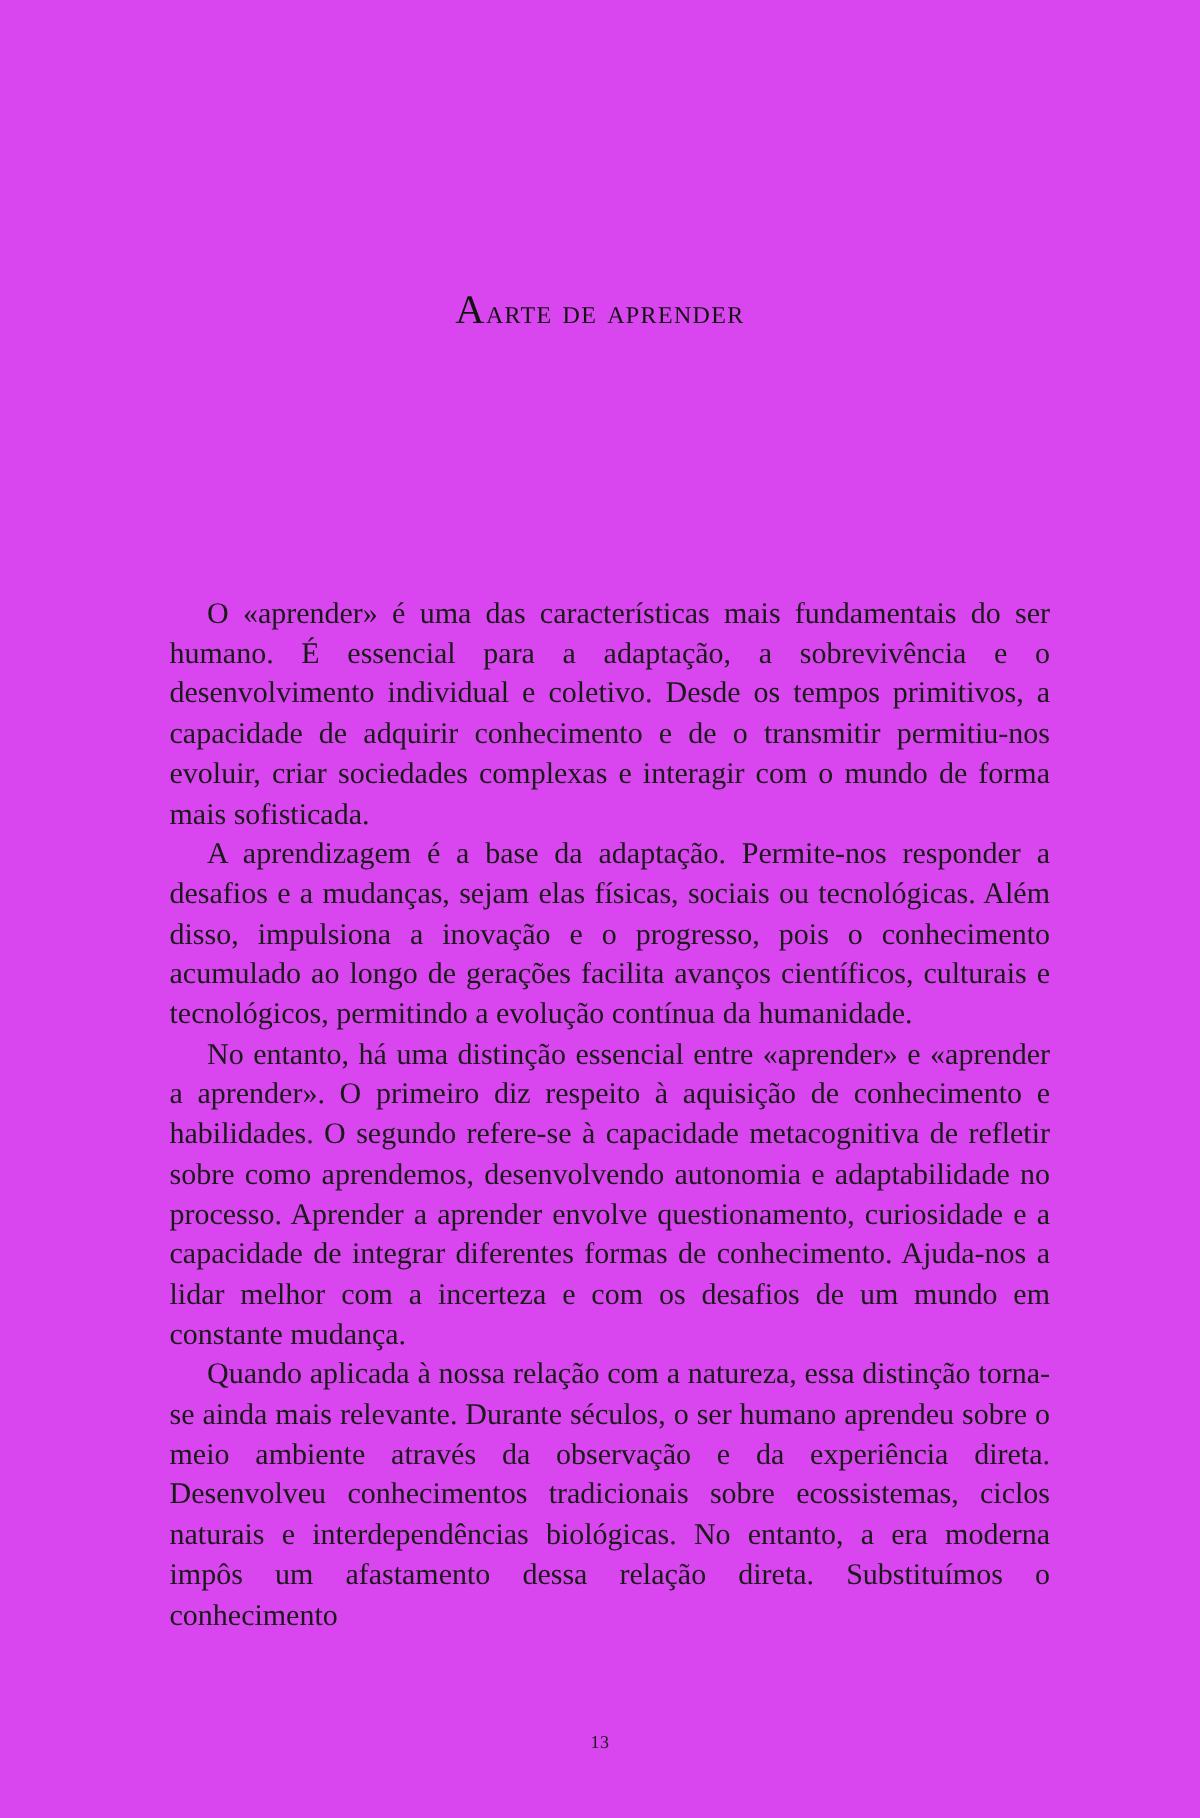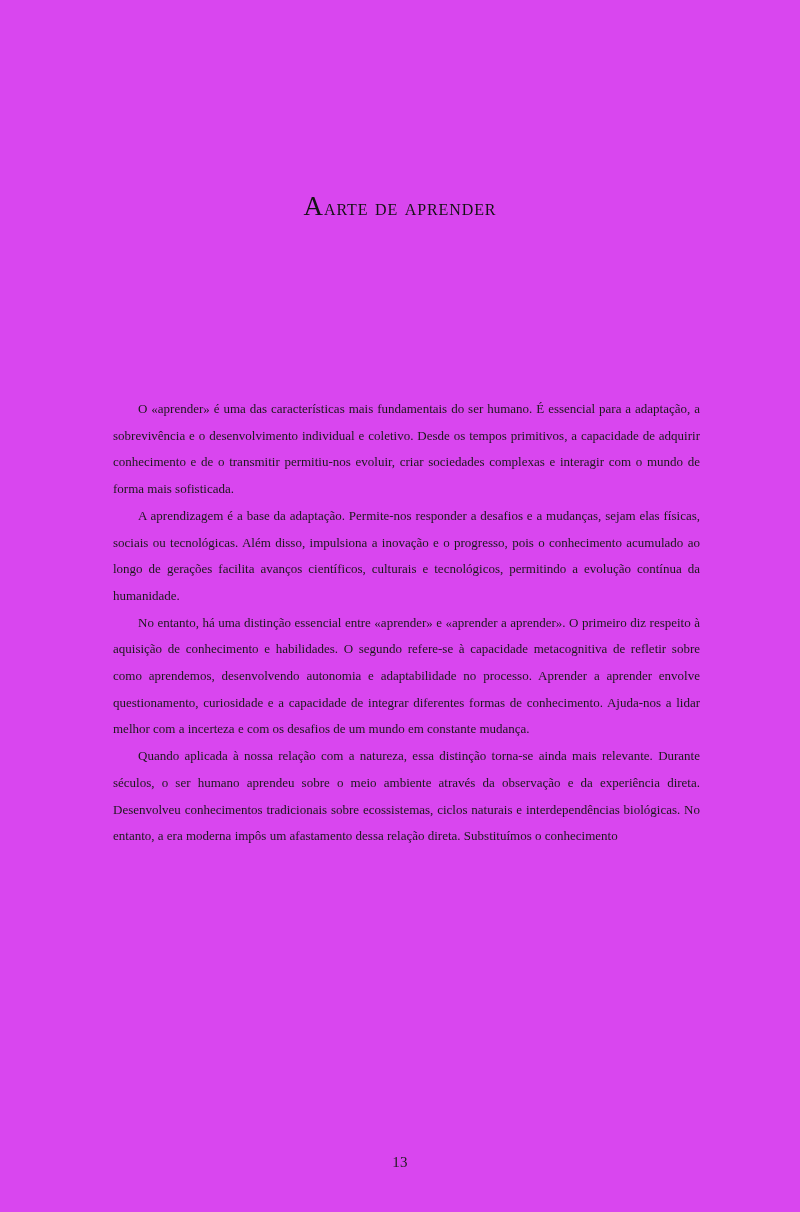--- a/index.html
+++ b/index.html
@@ -44,39 +44,39 @@
   .text-block {
     position: absolute;
     left: 113px;
     top: 396px;
     width: 587px;
   }
   .body-par {
     margin: 0;
     text-align: justify;
     text-justify: inter-word;
-    font-size: 13px;
+    font-size: 20px;
     line-height: 26.7px;
     text-indent: 25px;
     color: #1a1a1a;
     hyphens: manual;
     -webkit-hyphens: manual;
   }
   .body-par:last-child {
     text-align-last: left;
   }
 
   
   .folio {
     position: absolute;
     left: 0;
     right: 0;
     top: 1154px;
     text-align: center;
-    font-size: 15px;
+    font-size: 12px;
     color: #1d1d1d;
     letter-spacing: 0.3px;
   }
 </style>
 </head>
 <body>
 
 <div class="page">
 
   <h1 class="chapter-title">

